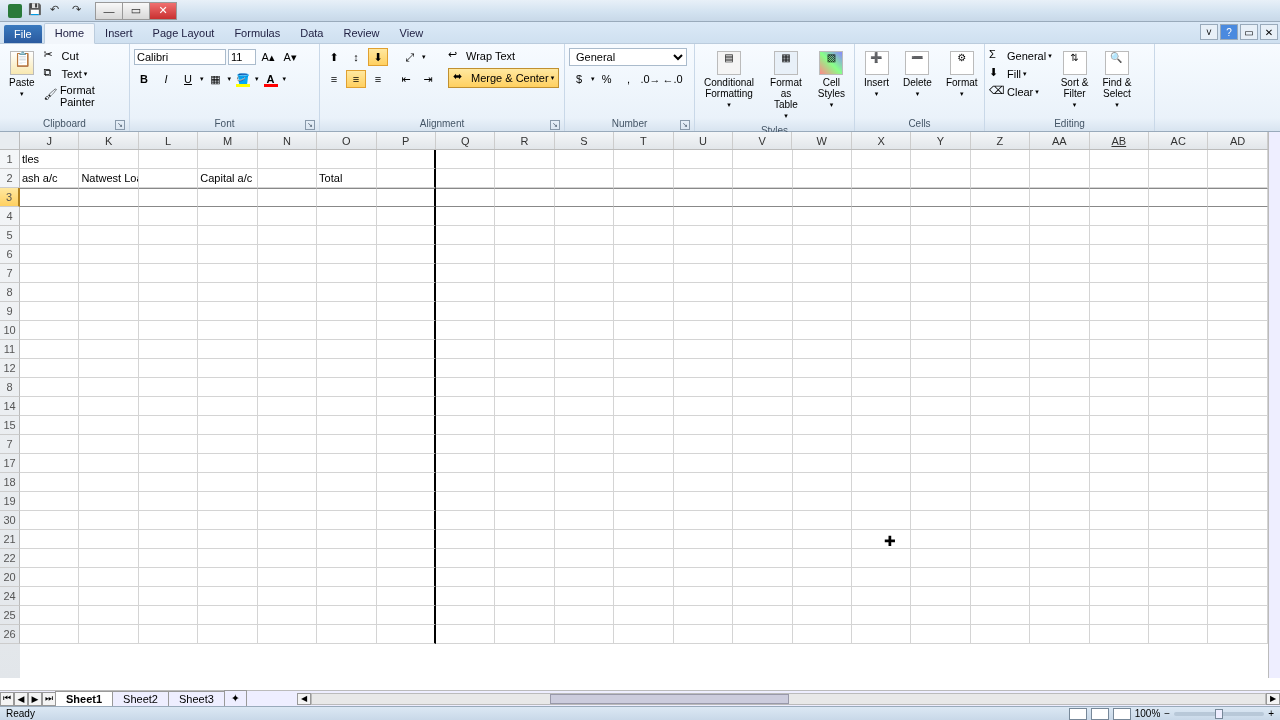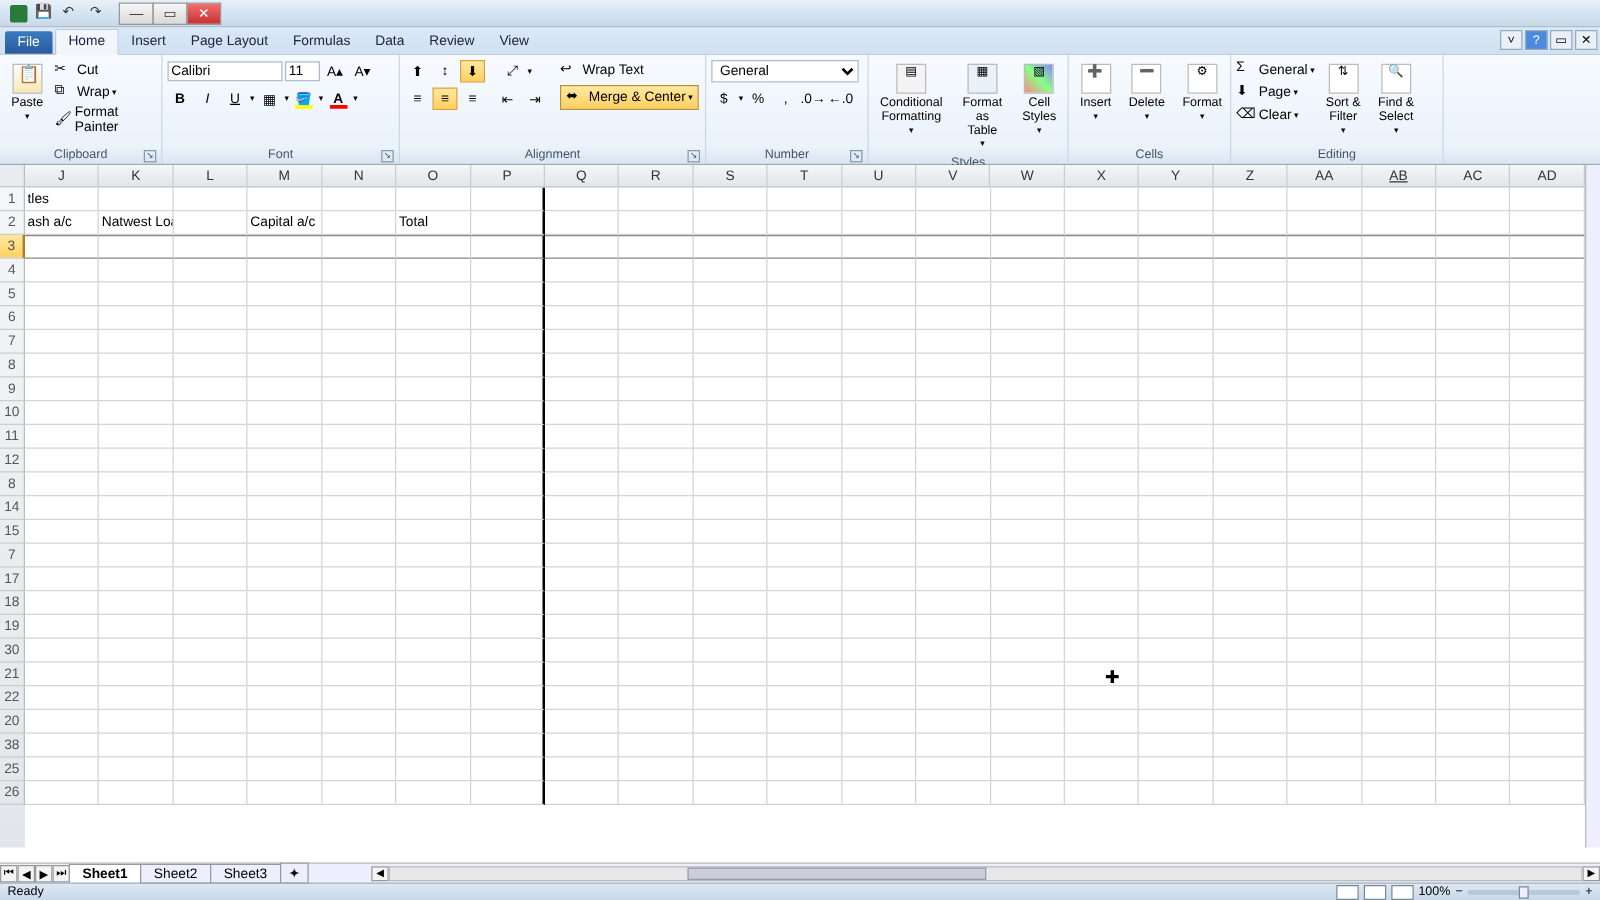--- a/index.html
+++ b/index.html
@@ -119,21 +119,21 @@
         <span>Paste</span>
           <span style="font-size:7px">▾</span>
       </div>
       <div class="col">
         <div class="row">
             <span class="smicon">✂</span>
             <span>Cut</span>
           </div>
         <div class="row">
             <span class="smicon">⧉</span>
-            <span>Wrap</span>
+            <span>Text</span>
             <span style="font-size:7px">▾</span>
           </div>
         <div class="row">
             <span class="smicon">🖌</span>
             <span>Format Painter</span>
           </div>
       </div>
     </div>
     <div class="group-label"><span>Clipboard</span><span class="dlg">↘</span></div>
   </div>
@@ -269,21 +269,21 @@
   <div class="group" style="width:170px">
     <div class="body">
       <div class="col" style="gap:2px">
         <div class="row">
             <span class="smicon">Σ</span>
             <span>General</span>
             <span style="font-size:7px">▾</span>
           </div>
         <div class="row">
             <span class="smicon">⬇</span>
-            <span>Page</span>
+            <span>Fill</span>
             <span style="font-size:7px">▾</span>
           </div>
         <div class="row">
             <span class="smicon">⌫</span>
             <span>Clear</span>
             <span style="font-size:7px">▾</span>
           </div>
       </div>
       <div class="vbtn">
           <div class="bigicon">⇅</div>
@@ -344,21 +344,21 @@
       <div>14</div>
       <div>15</div>
       <div>7</div>
       <div>17</div>
       <div>18</div>
       <div>19</div>
       <div>30</div>
       <div>21</div>
       <div>22</div>
       <div>20</div>
-      <div>38</div>
+      <div>24</div>
       <div>25</div>
       <div>26</div>
     </div>
   <div class="cells" id="cells">
       <div class="crow">
         <div class="cell" style="width: 60px;">tles</div>
         <div class="cell" style="width: 60px;"></div>
         <div class="cell" style="width: 60px;"></div>
         <div class="cell" style="width: 60px;"></div>
         <div class="cell" style="width: 60px;"></div>

